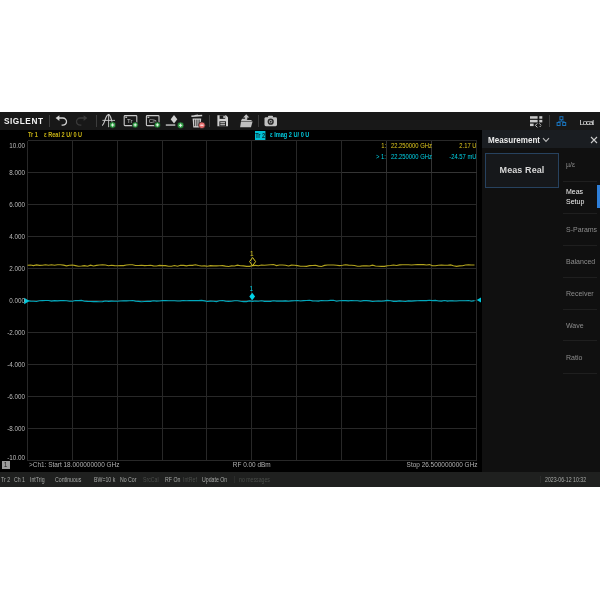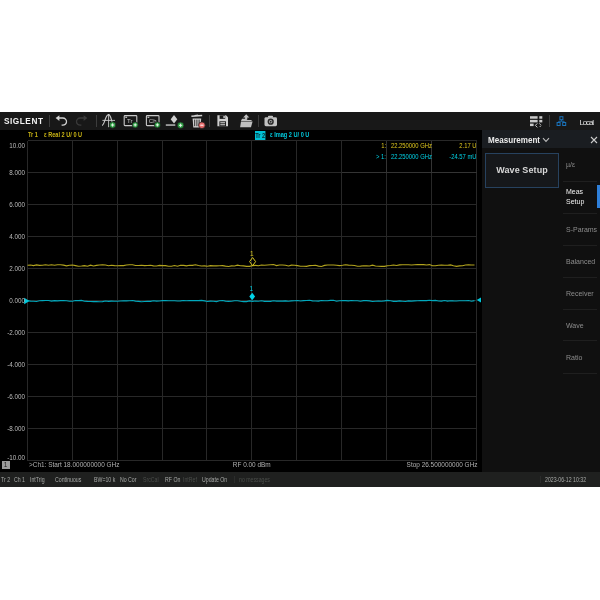--- a/index.html
+++ b/index.html
@@ -219,21 +219,21 @@
   <div id="panel">
     <div id="phead">
       <span style="position:absolute; left:6px; top:4px; font-size:9.5px; font-weight:bold; transform:scaleX(0.85); transform-origin:left top; display:inline-block;">Measurement</span>
       <svg class="abs" style="left:60px; top:7px;" width="8" height="6" viewBox="0 0 8 6">
           <path d="M1 1.2 L4 4.4 L7 1.2" stroke="#bbbbbb" stroke-width="1.1" fill="none"></path>
         </svg>
       <svg class="abs" style="left:108px; top:6px;" width="8" height="8" viewBox="0 0 8 8">
           <path d="M1 1 L7 7 M7 1 L1 7" stroke="#cccccc" stroke-width="1.1" fill="none"></path>
         </svg>
     </div>
-    <div id="pbtn">Wave Setup</div>
+    <div id="pbtn">Meas Real</div>
     <div class="mi" style="top:30.5px; line-height:9px;">µ/ε</div>
     <div class="msep" style="top:51px;"></div>
     <div class="mi" style="top:57px; color:#f0f0f0;">Meas<br>Setup</div>
     <div class="abs" style="left:115px; top:55.5px; width:3px; height:23px; background:#2e7fd9;"></div>
     <div class="msep" style="top:83.5px;"></div>
     <div class="mi" style="top:95.5px;">S-Params</div>
     <div class="msep" style="top:115.5px;"></div>
     <div class="mi" style="top:127.5px;">Balanced</div>
     <div class="msep" style="top:147.5px;"></div>
     <div class="mi" style="top:159.5px;">Receiver</div>

